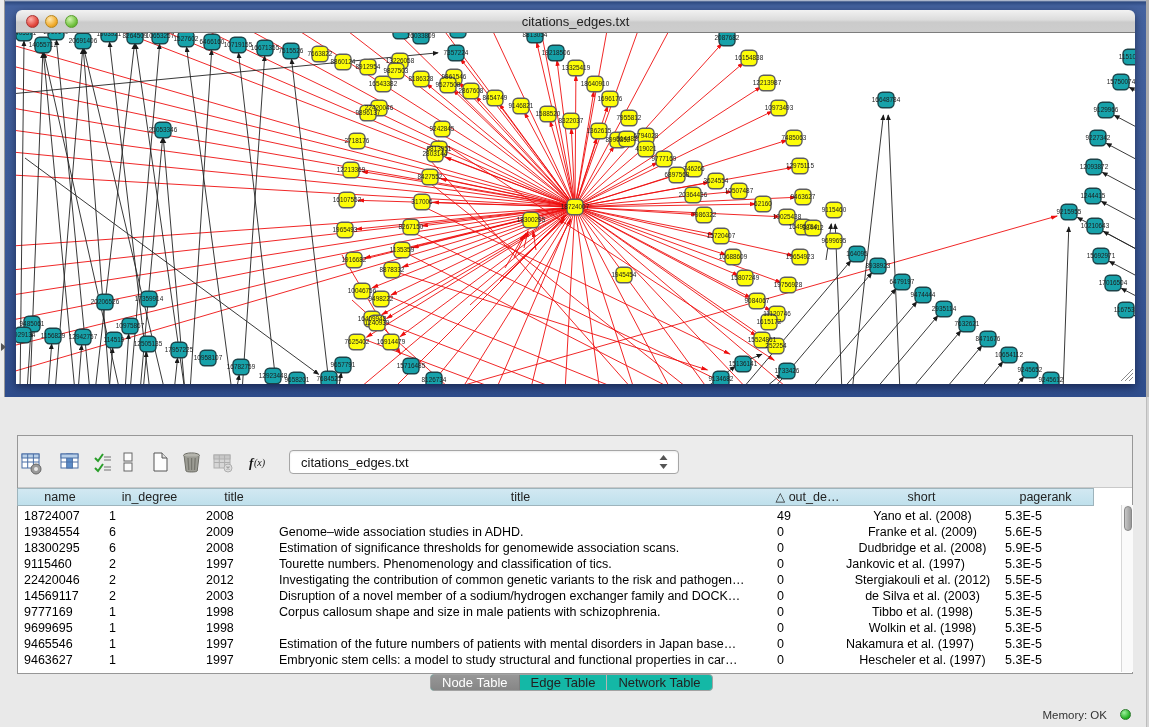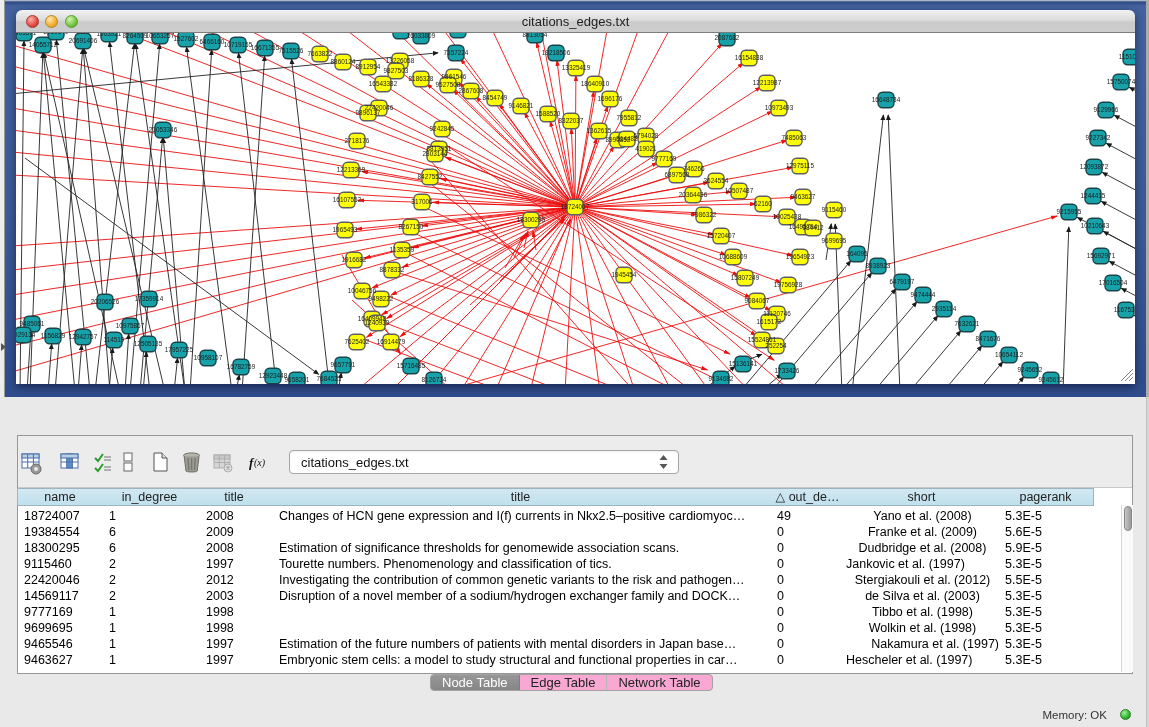--- a/index.html
+++ b/index.html
@@ -19,21 +19,21 @@
 #container { position:absolute; left:17px; top:38px; width:1116px; height:239px; border:1px solid #979797; background:#fff; }
 #toolrow { position:absolute; left:0; top:0; width:1114px; height:52px; background:#ececec; border-bottom:1px solid #c9c9c9; }
 #dropdown { position:absolute; left:271px; top:14px; width:390px; height:24px; background:#fff; border:1px solid #a6a6a6; border-radius:4px; box-shadow:inset 0 1px 2px rgba(0,0,0,0.08); }
 #dropdown span { position:absolute; left:11px; top:4px; font-size:13px; color:#111; }
 .hdrcell { position:absolute; top:0; height:18px; background:linear-gradient(#d2e8f2,#bfe0ec); border:1px solid #9eb4bc; border-left:none; font-size:12.5px; color:#222; text-align:center; line-height:17px; }
 .row { position:absolute; left:0; width:1100px; height:16px; font-size:12.5px; color:#000; }
 .row span { position:absolute; top:0; line-height:16px; white-space:nowrap; }
 .clip { overflow:hidden; }
 #scrollbar { position:absolute; left:1103px; top:69px; width:12px; height:167px; background:#fafafa; border-left:1px solid #d8d8d8; }
 #thumb { position:absolute; left:2px; top:1px; width:8px; height:25px; border-radius:4.5px; background:linear-gradient(90deg,#c6c6c6,#9a9a9a); border:1px solid #878787; }
-#tabs { position:absolute; left:430px; top:277px; height:17px; display:flex; font-size:13px; border:1px solid #a2a2a2; border-radius:4px; background:#f9a8d4; overflow:hidden; }
+#tabs { position:absolute; left:430px; top:277px; height:17px; display:flex; font-size:13px; border:1px solid #a2a2a2; border-radius:4px; background:#14b8a6; overflow:hidden; }
 #tabs div { padding:0 11px; line-height:16px; color:#222; border-right:1px solid #b5b5b5; }
 #tabs div.sel { background:linear-gradient(#979797,#868686); color:#fff; border-right:1px solid #7e7e7e; }
 #tabs div:last-child { border-right:none; }
 #membar { position:absolute; right:42px; top:312px; font-size:11.5px; color:#333; }
 #memdot { position:absolute; left:1120px; top:312px; width:11px; height:11px; border-radius:50%; background:radial-gradient(circle at 35% 30%,#9cf09c,#1fae1f 70%,#0c870c); border:1px solid #2b7a2b; }
 #rightline { position:absolute; left:1146px; top:0; width:3px; height:330px; background:#d6d6d6; border-left:1px solid #bdbdbd; }
 .icon { position:absolute; top:16px; }
 </style></head>
 <body>
 <div id="stage">
@@ -598,29 +598,29 @@
       <div class="hdrcell" style="left:179px;top:52px;width:75px">title</div>
       <div class="hdrcell" style="left:253px;top:52px;width:500px">title</div>
       <div class="hdrcell" style="left:752px;top:52px;width:76px">△ out_de…</div>
       <div class="hdrcell" style="left:827px;top:52px;width:154px">short</div>
       <div class="hdrcell" style="left:980px;top:52px;width:96px">pagerank</div>
       <div id="tbody" style="position:absolute;left:-17px;top:-435px;width:1149px;height:700px;pointer-events:none">
 <div class="row" style="top:507px">
             <span style="left:23px">18724007</span>
             <span style="left:108px">1</span>
             <span style="left:205px">2008</span>
-            <span style="left:278px;width:487px" class="clip">Changes of HCN gene expression and I(f) currents in Nkx2.5–positive cardiomyoc…</span>
             <span style="left:776px">49</span>
             <span style="left:845px;width:153px;text-align:center">Yano et al. (2008)</span>
             <span style="left:1004px">5.3E-5</span>
           </div>
 <div class="row" style="top:523px">
             <span style="left:23px">19384554</span>
             <span style="left:108px">6</span>
             <span style="left:205px">2009</span>
+            <span style="left:278px;width:487px" class="clip">Genome–wide association studies in ADHD.</span>
             <span style="left:776px">0</span>
             <span style="left:845px;width:153px;text-align:center">Franke et al. (2009)</span>
             <span style="left:1004px">5.6E-5</span>
           </div>
 <div class="row" style="top:539px">
             <span style="left:23px">18300295</span>
             <span style="left:108px">6</span>
             <span style="left:205px">2008</span>
             <span style="left:278px;width:487px" class="clip">Estimation of significance thresholds for genomewide association scans.</span>
             <span style="left:776px">0</span>
@@ -651,48 +651,49 @@
             <span style="left:205px">2003</span>
             <span style="left:278px;width:487px" class="clip">Disruption of a novel member of a sodium/hydrogen exchanger family and DOCK…</span>
             <span style="left:776px">0</span>
             <span style="left:845px;width:153px;text-align:center">de Silva et al. (2003)</span>
             <span style="left:1004px">5.3E-5</span>
           </div>
 <div class="row" style="top:603px">
             <span style="left:23px">9777169</span>
             <span style="left:108px">1</span>
             <span style="left:205px">1998</span>
+            <span style="left:278px;width:487px" class="clip">Corpus callosum shape and size in male patients with schizophrenia.</span>
             <span style="left:776px">0</span>
             <span style="left:845px;width:153px;text-align:center">Tibbo et al. (1998)</span>
             <span style="left:1004px">5.3E-5</span>
           </div>
 <div class="row" style="top:619px">
             <span style="left:23px">9699695</span>
             <span style="left:108px">1</span>
             <span style="left:205px">1998</span>
             <span style="left:776px">0</span>
             <span style="left:845px;width:153px;text-align:center">Wolkin et al. (1998)</span>
             <span style="left:1004px">5.3E-5</span>
           </div>
 <div class="row" style="top:635px">
             <span style="left:23px">9465546</span>
             <span style="left:108px">1</span>
             <span style="left:205px">1997</span>
             <span style="left:278px;width:487px" class="clip">Estimation of the future numbers of patients with mental disorders in Japan base…</span>
             <span style="left:776px">0</span>
-            <span style="left:845px;width:153px;text-align:right">Nakamura et al. (1997)</span>
+            <span style="left:845px;width:153px;text-align:left">Nakamura et al. (1997)</span>
             <span style="left:1004px">5.3E-5</span>
           </div>
 <div class="row" style="top:651px">
             <span style="left:23px">9463627</span>
             <span style="left:108px">1</span>
             <span style="left:205px">1997</span>
             <span style="left:278px;width:487px" class="clip">Embryonic stem cells: a model to study structural and functional properties in car…</span>
             <span style="left:776px">0</span>
-            <span style="left:845px;width:153px;">Hescheler et al. (1997)</span>
+            <span style="left:845px;width:153px;text-align:center">Hescheler et al. (1997)</span>
             <span style="left:1004px">5.3E-5</span>
           </div>
       </div>
       <div id="scrollbar">
           <div id="thumb"></div>
         </div>
     </div>
     <div id="tabs">
       <div class="sel">Node Table</div>
         <div>Edge Table</div>

